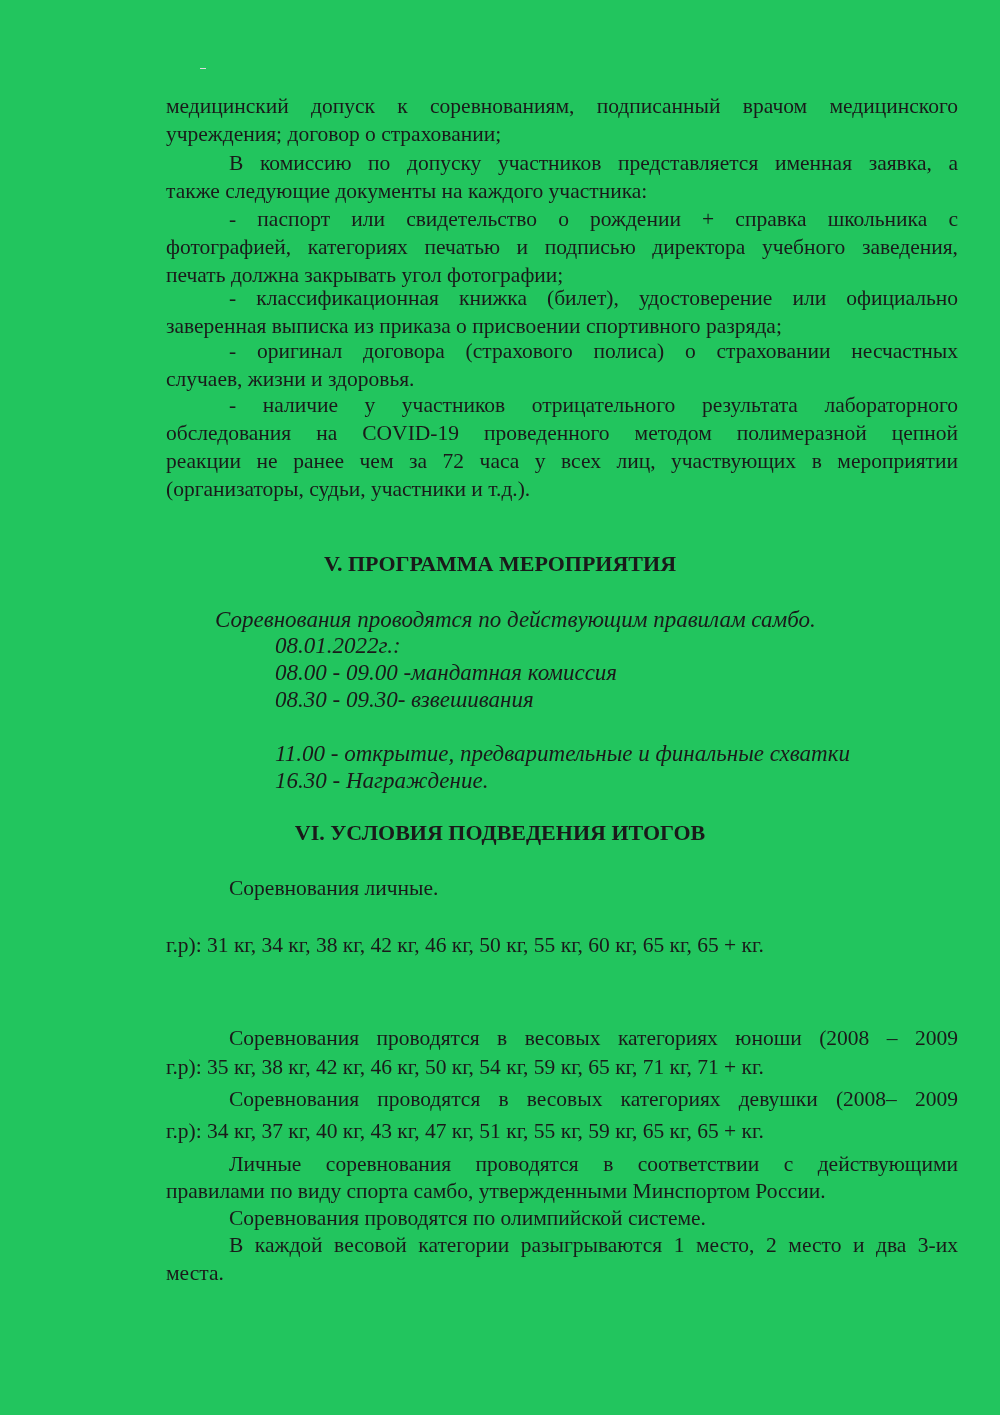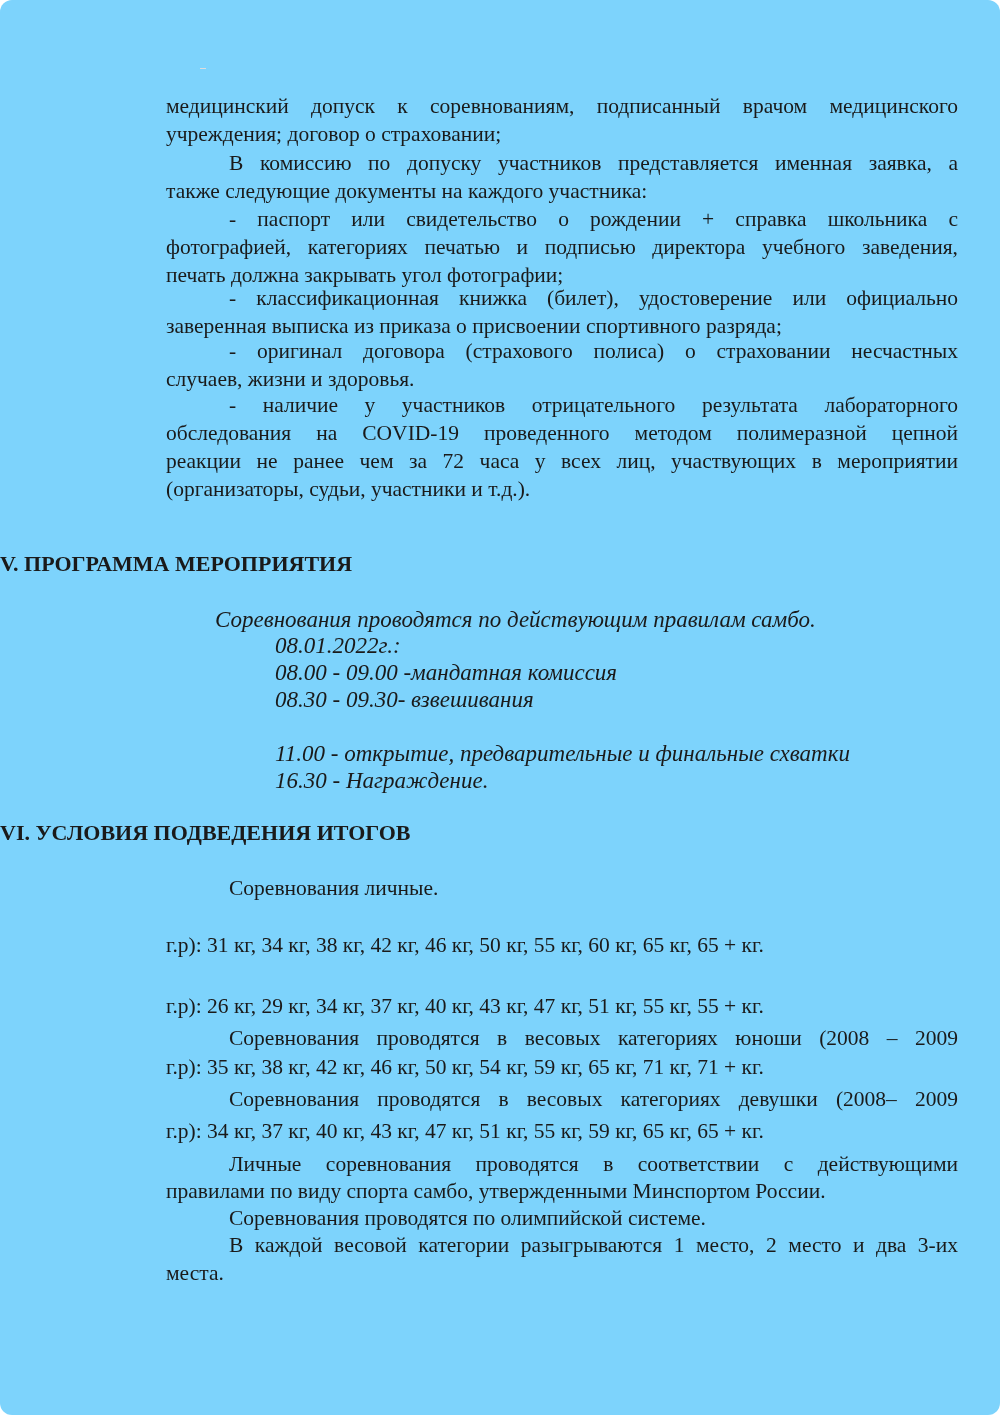--- a/index.html
+++ b/index.html
@@ -1,23 +1,23 @@
 <!DOCTYPE html>
 <html><head>
   <meta charset="utf-8">
   <style>
     html, body { margin: 0; padding: 0; background: #ffffff; }
     body { width: 1000px; height: 1415px; position: relative; overflow: hidden;
       font-family: "Liberation Serif", serif; color: #1a1a1a; }
-    .page { position: absolute; left: 0; top: 0; width: 1000px; height: 1415px; background: #7dd3fc; border-radius: 12px; }
+    .page { position: absolute; left: 0; top: 0; width: 1000px; height: 1415px; background: #22c55e; }
     .ln { position: absolute; left: 166px; width: 792px; font-size: 21.5px; line-height: 28px;
       white-space: nowrap; }
     .j { text-align: justify; text-align-last: justify; }
     .ind { left: 229px; width: 729px; }
-    .h { position: absolute; left: 0; width: 1000px; font-weight: bold;
+    .h { position: absolute; left: 0; width: 1000px; text-align: center; font-weight: bold;
       font-size: 22px; line-height: 30px; }
     .sched { position: absolute; left: 275px; font-size: 23px; line-height: 28px; white-space: nowrap; font-style: italic; }
     .mark { position: absolute; left: 200px; top: 68px; width: 6px; height: 1px; background: #ddd; }
   </style>
 </head>
 <body>
 
 <div class="page">
   <div class="mark"></div>
 
@@ -41,21 +41,20 @@
   <div class="sched" style="left:215px; top:606px">Соревнования проводятся по действующим правилам самбо.</div>
   <div class="sched" style="top:632px">08.01.2022г.:</div>
   <div class="sched" style="top:659px">08.00 - 09.00 -мандатная комиссия</div>
   <div class="sched" style="top:686px">08.30 - 09.30- взвешивания</div>
   <div class="sched" style="top:740px">11.00 - открытие, предварительные и финальные схватки</div>
   <div class="sched" style="top:767px">16.30 - Награждение.</div>
 
   <div class="h" style="top:818px">VI. УСЛОВИЯ ПОДВЕДЕНИЯ ИТОГОВ</div>
   <div class="ln ind" style="top:874px">Соревнования личные.</div>
   <div class="ln" style="top:931px">г.р): 31 кг, 34 кг, 38 кг, 42 кг, 46 кг, 50 кг, 55 кг, 60 кг, 65 кг, 65 + кг.</div>
-  <div class="ln" style="top:992px">г.р): 26 кг, 29 кг, 34 кг,  37 кг, 40 кг, 43 кг, 47 кг, 51 кг, 55 кг, 55 + кг.</div>
   <div class="ln j ind" style="top:1024px">Соревнования проводятся в весовых категориях юноши (2008 – 2009</div>
   <div class="ln" style="top:1053px">г.р): 35 кг, 38 кг, 42 кг, 46 кг, 50 кг, 54 кг, 59 кг, 65 кг, 71 кг, 71 + кг.</div>
   <div class="ln j ind" style="top:1085px">Соревнования проводятся в весовых категориях девушки (2008– 2009</div>
   <div class="ln" style="top:1117px">г.р): 34 кг, 37 кг, 40 кг, 43 кг, 47 кг, 51 кг, 55 кг, 59 кг, 65 кг, 65 + кг.</div>
   <div class="ln j ind" style="top:1150px">Личные соревнования проводятся в соответствии с действующими</div>
   <div class="ln" style="top:1177px">правилами по виду спорта самбо, утвержденными Минспортом России.</div>
   <div class="ln ind" style="top:1204px">Соревнования проводятся по олимпийской системе.</div>
   <div class="ln j ind" style="top:1231px">В каждой весовой категории разыгрываются 1 место, 2 место и два 3-их</div>
   <div class="ln" style="top:1259px">места.</div>
 </div>

